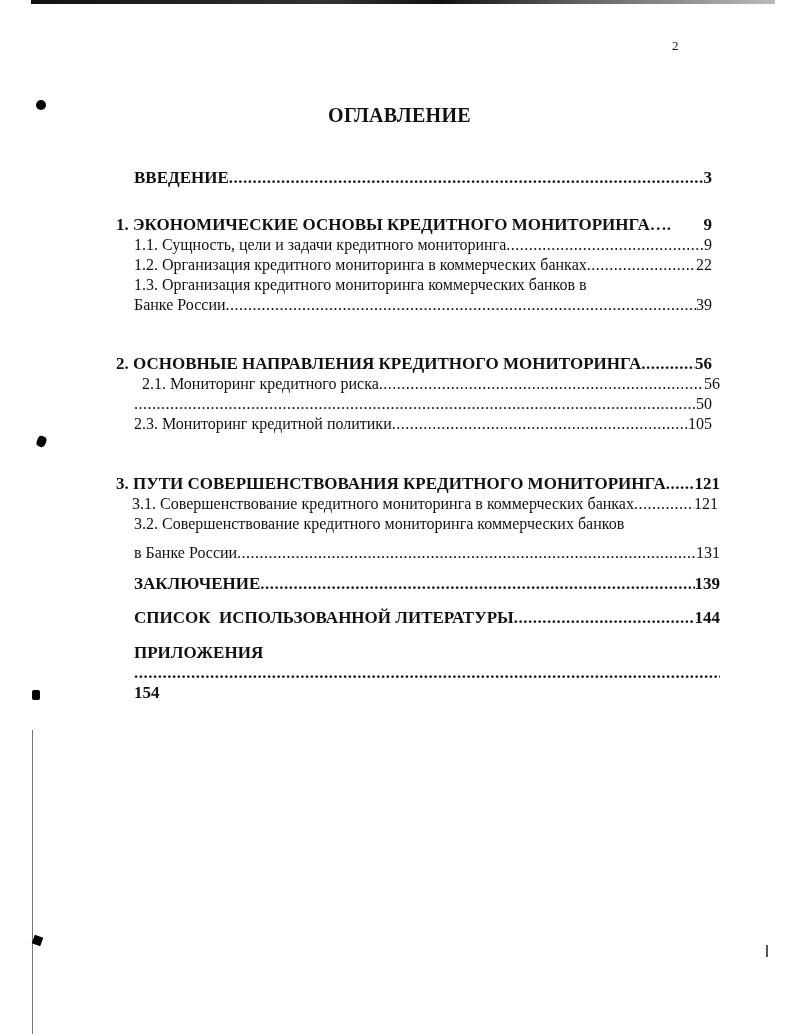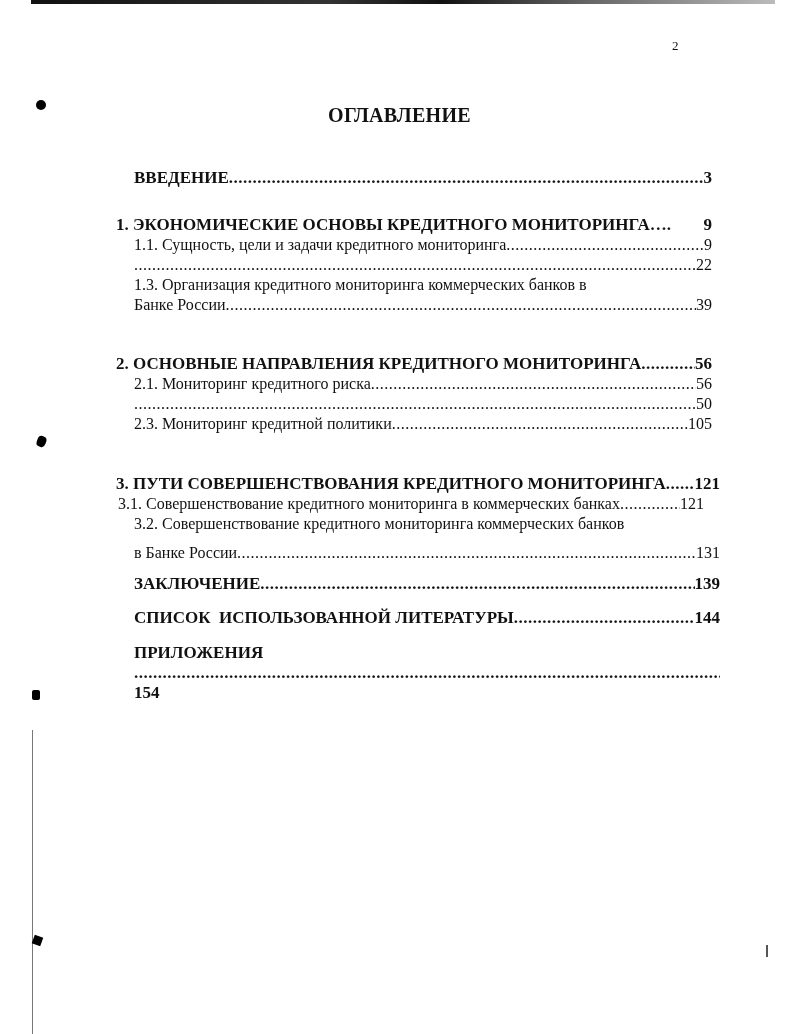--- a/index.html
+++ b/index.html
@@ -107,56 +107,57 @@
   <span class="label">1. ЭКОНОМИЧЕСКИЕ ОСНОВЫ КРЕДИТНОГО МОНИТОРИНГА….</span>
   <span class="gap"></span>
   <span class="page">9</span>
 </div>
 <div class="toc-line" style="left:134px; top:235px; width:578px;">
   <span class="label">1.1. Сущность, цели и задачи кредитного мониторинга</span>
   <span class="dots"></span>
   <span class="page">9</span>
 </div>
 <div class="toc-line" style="left:134px; top:255px; width:578px;">
+  <span class="label">1.2. Организация кредитного мониторинга в коммерческих банках</span>
   <span class="dots"></span>
   <span class="page">22</span>
 </div>
 <div class="plain-line" style="left:134px; top:275px;">1.3. Организация кредитного мониторинга  коммерческих банков в</div>
 <div class="toc-line" style="left:134px; top:295px; width:578px;">
   <span class="label">Банке России</span>
   <span class="dots"></span>
   <span class="page">39</span>
 </div>
 
 <div class="toc-line bold" style="left:116px; top:354px; width:596px;">
   <span class="label">2. ОСНОВНЫЕ НАПРАВЛЕНИЯ КРЕДИТНОГО МОНИТОРИНГА</span>
   <span class="dots"></span>
   <span class="page">56</span>
 </div>
-<div class="toc-line" style="left:134px; top:374px; width:578px;">
+<div class="toc-line" style="left:142px; top:374px; width:578px;">
   <span class="label">2.1. Мониторинг кредитного риска</span>
   <span class="dots"></span>
   <span class="page">56</span>
 </div>
 <div class="toc-line" style="left:134px; top:394px; width:578px;">
   <span class="dots"></span>
   <span class="page">50</span>
 </div>
 <div class="toc-line" style="left:134px; top:414px; width:578px;">
   <span class="label">2.3. Мониторинг кредитной политики</span>
   <span class="dots"></span>
   <span class="page">105</span>
 </div>
 
 <div class="toc-line bold" style="left:116px; top:474px; width:604px;">
   <span class="label">3. ПУТИ СОВЕРШЕНСТВОВАНИЯ КРЕДИТНОГО МОНИТОРИНГА</span>
   <span class="dots"></span>
   <span class="page">121</span>
 </div>
-<div class="toc-line" style="left:118px; top:494px; width:586px;align-items:center;">
+<div class="toc-line" style="left:132px; top:494px; width:586px;align-items:center;">
   <span class="label">3.1. Совершенствование кредитного мониторинга в коммерческих банках</span>
   <span class="dots"></span>
   <span class="page">121</span>
 </div>
 <div class="plain-line" style="left:134px; top:514px;text-align:right;">3.2. Совершенствование кредитного мониторинга коммерческих банков</div>
 <div class="toc-line" style="left:134px; top:535px; width:586px;margin-top:8px;">
   <span class="label">в Банке России</span>
   <span class="dots"></span>
   <span class="page">131</span>
 </div>

